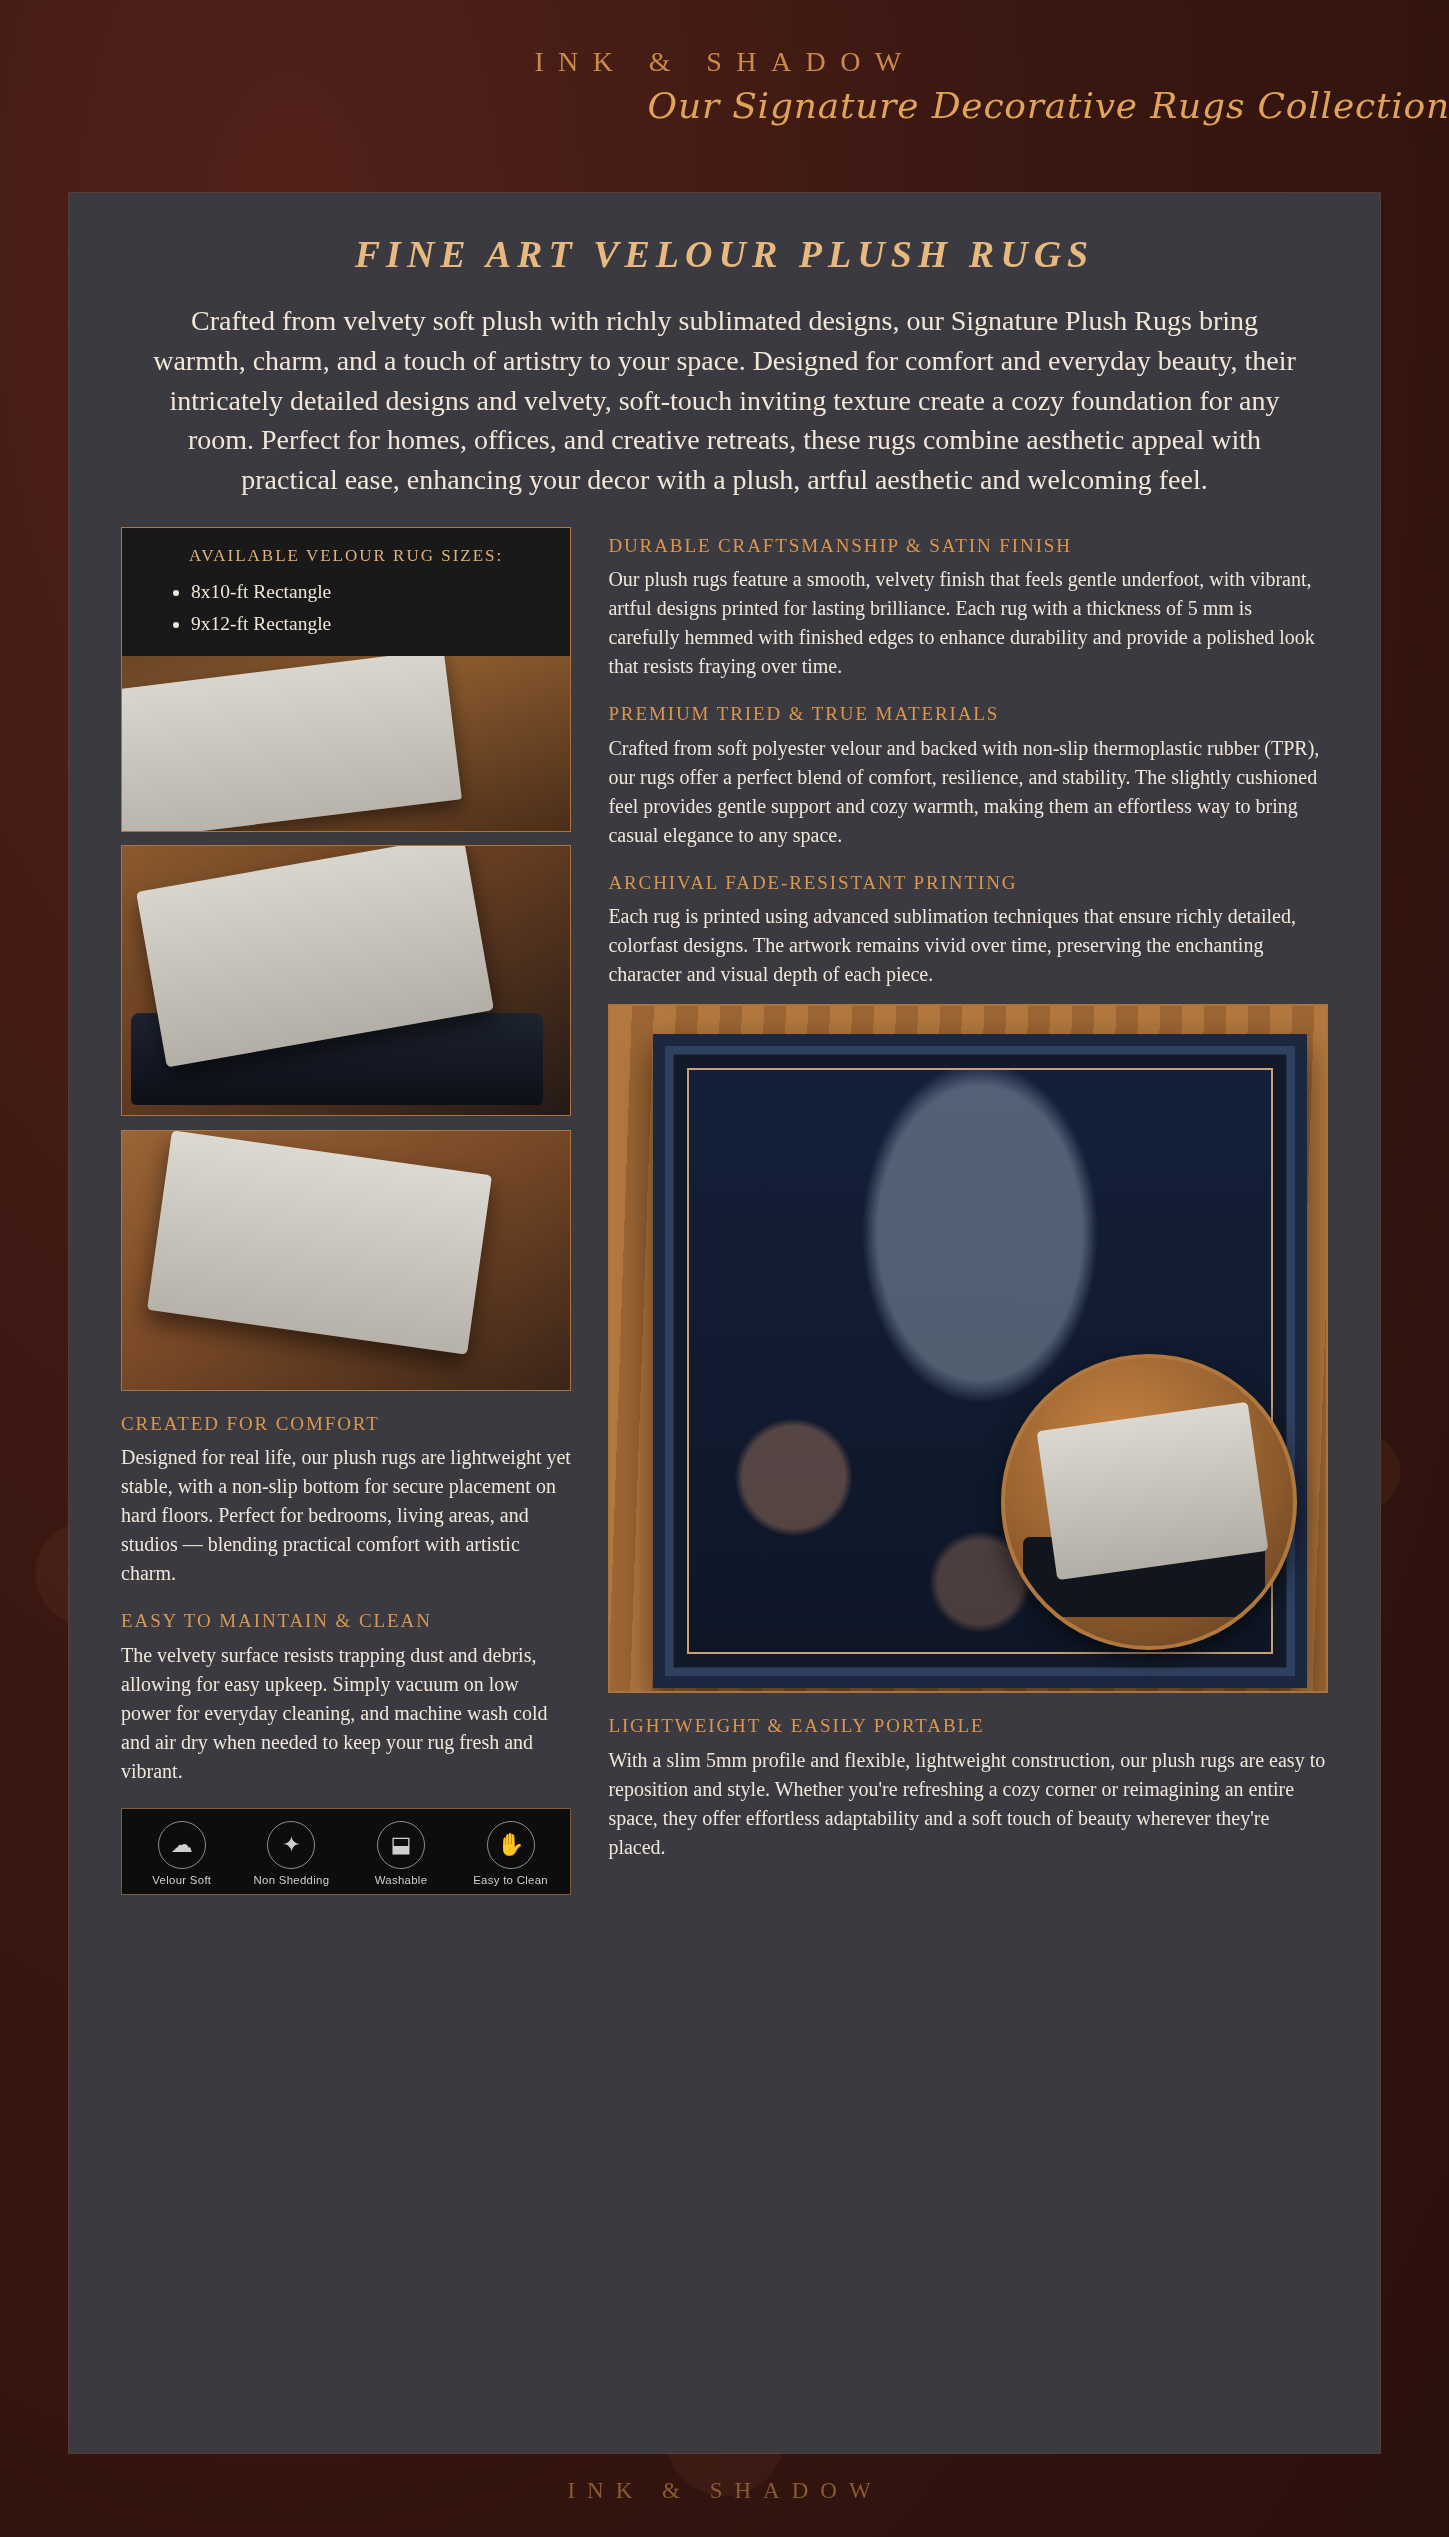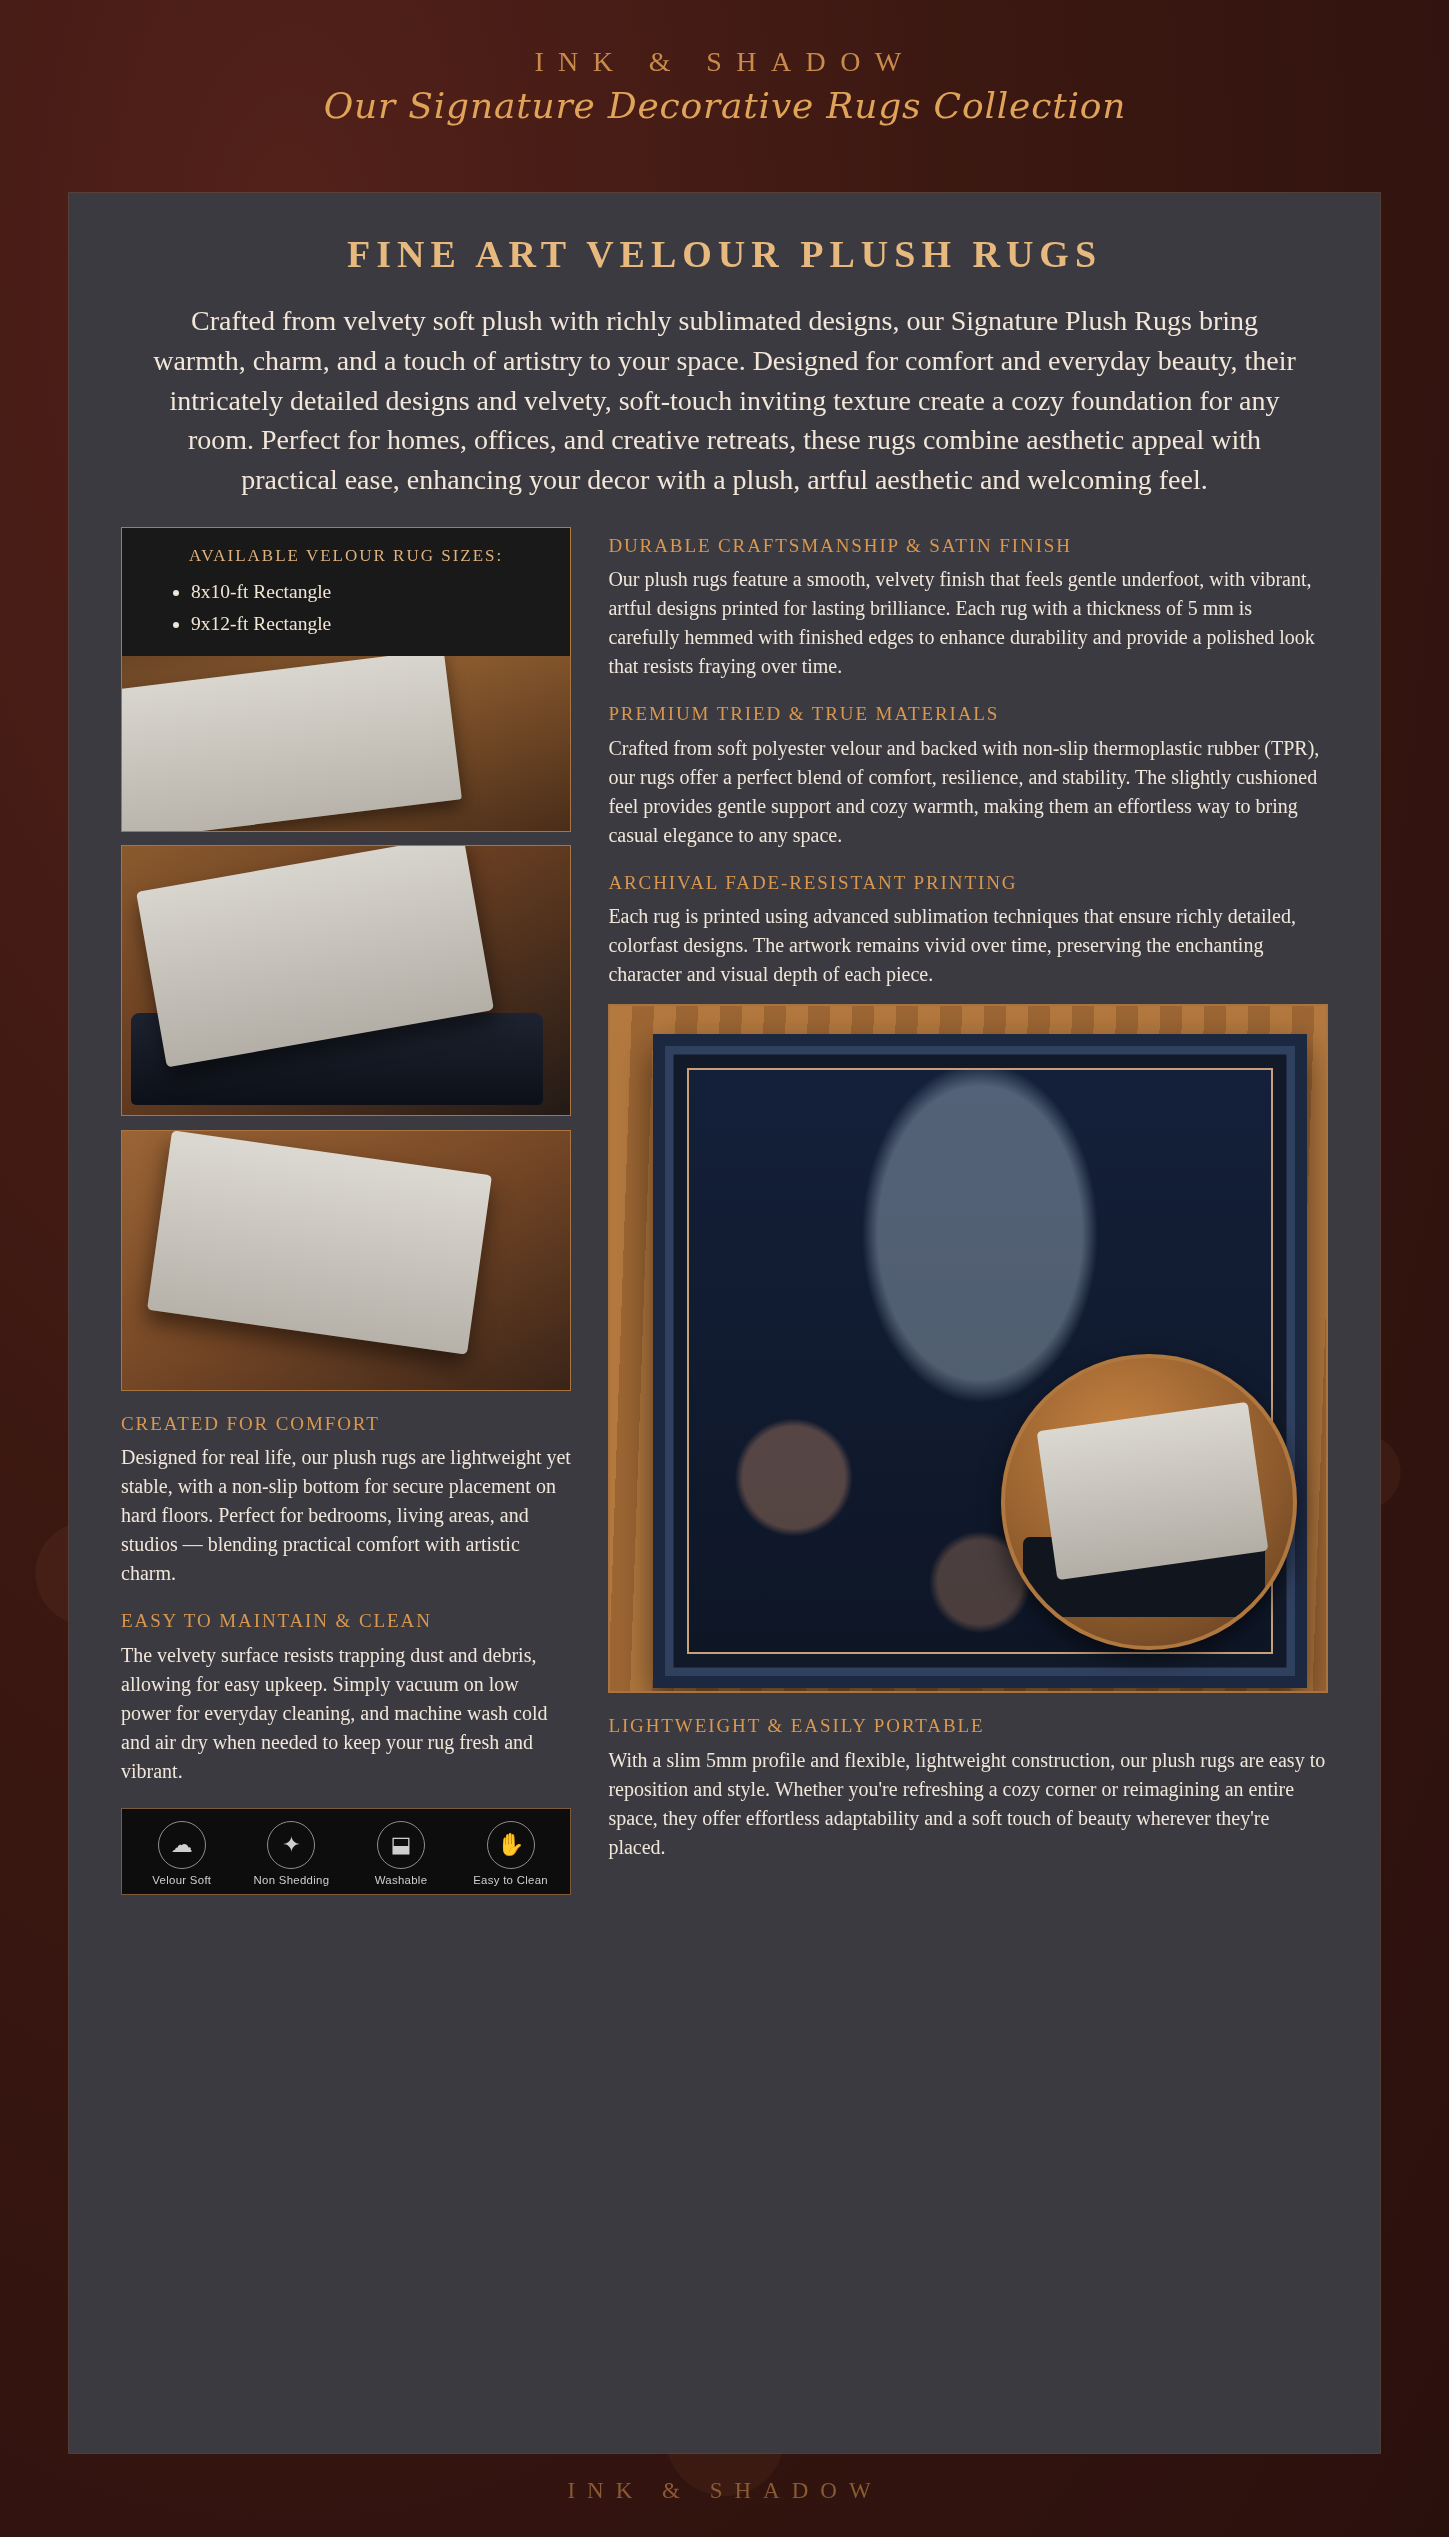--- a/index.html
+++ b/index.html
@@ -46,21 +46,21 @@
     color: #c98b4b;
     font-family: "Liberation Serif", serif;
     font-size: 28px;
     letter-spacing: 14.4px;
     text-transform: uppercase;
     z-index: 4;
   }
   .brand-sub {
     position: absolute;
     top: 85px; left: 0; right: 0;
-    text-align: center;
+    text-align: right;
     color: #e0a458;
     font-family: "DejaVu Serif", serif;
     font-style: italic;
     font-size: 36px;
     letter-spacing: 0.8px;
     z-index: 4;
   }
   .brand-bottom {
     position: absolute;
     bottom: 34px; left: 0; right: 0;
@@ -85,20 +85,21 @@
   }
 
   .title {
     text-align: center;
     color: #e8b97e;
     font-size: 38px;
     letter-spacing: 6px;
     text-transform: uppercase;
     margin: 39px 0 0 0;
     font-family: "Liberation Serif", serif;
+    font-style: italic;
   }
 
   .intro {
     color: #f2e6d8;
     font-size: 28px;
     line-height: 1.42;
     text-align: center;
     margin: 25px 73px 0 73px;
   }
 

